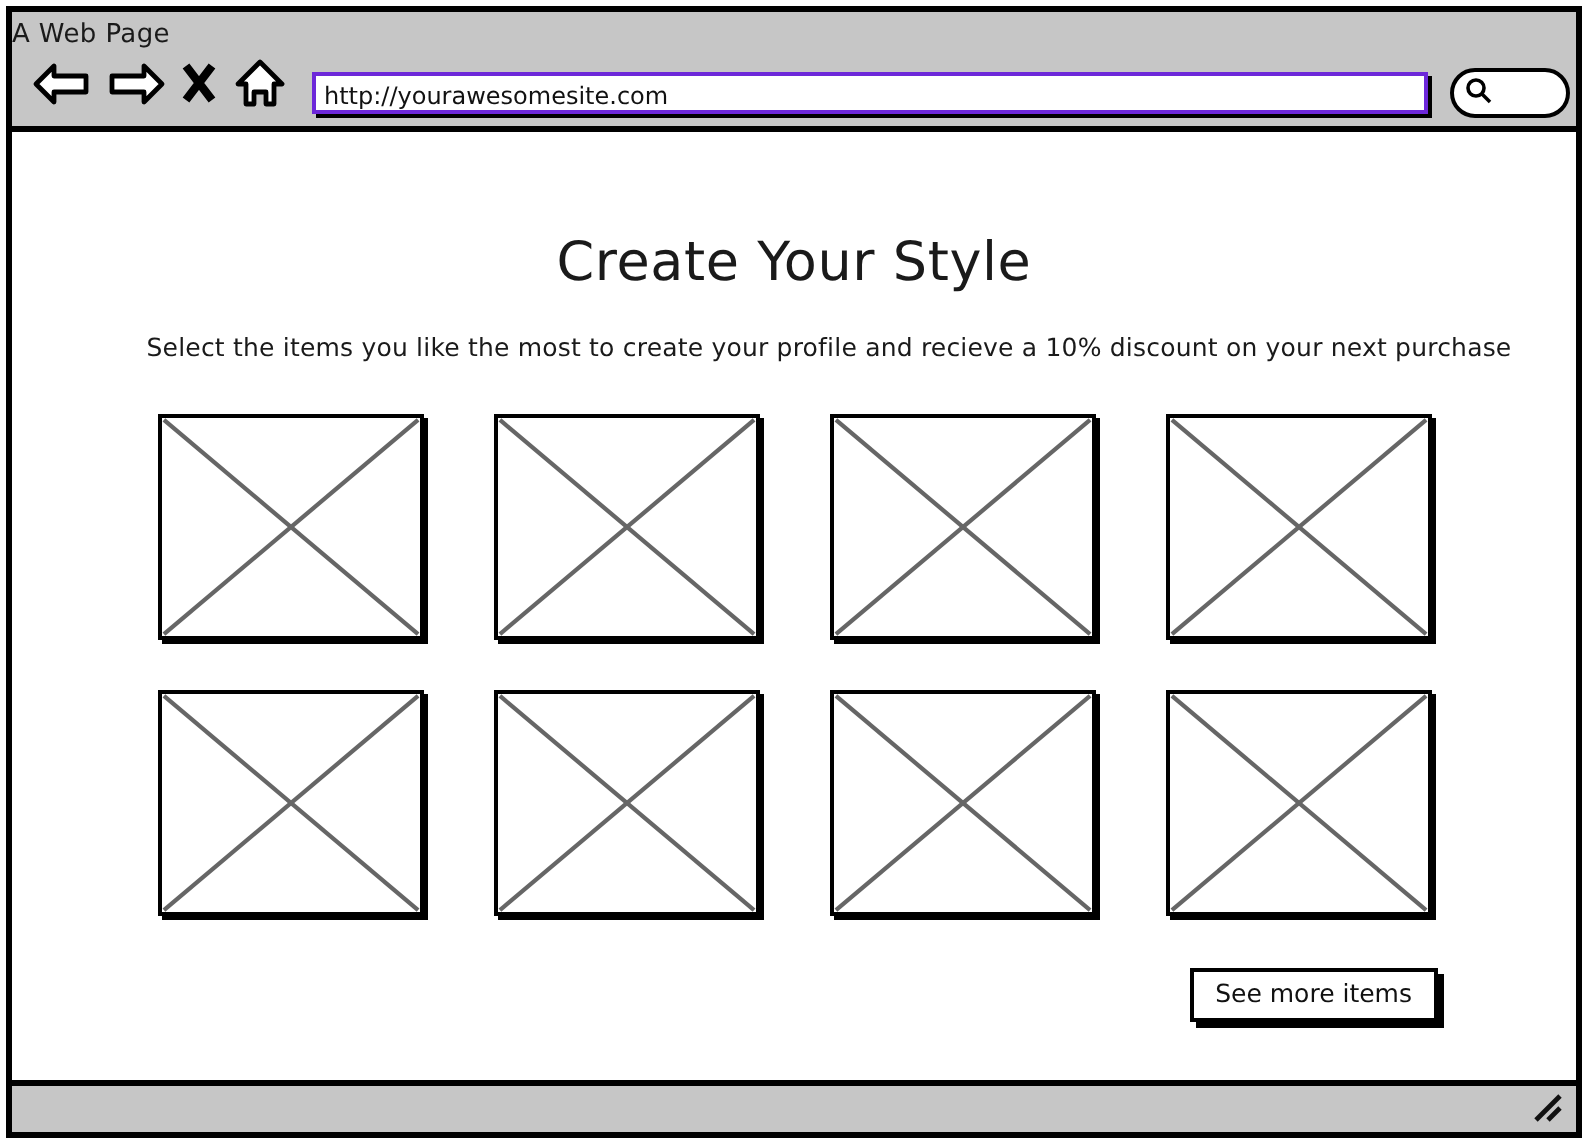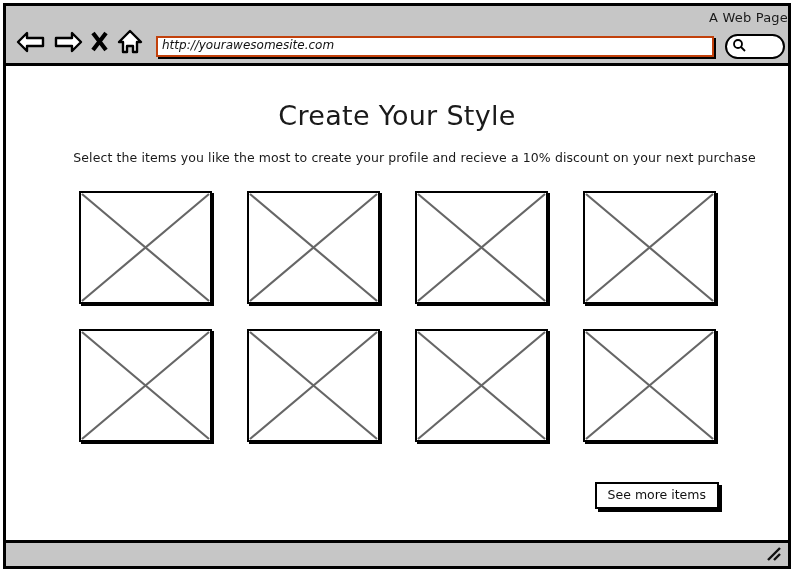--- a/index.html
+++ b/index.html
@@ -32,21 +32,21 @@
     height: 60px;
     background: #c6c6c6;
     border-bottom: 3px solid #000000;
   }
 
   .window-title {
     position: absolute;
     top: 4px;
     left: 0;
     width: 100%;
-    text-align: right;
+    text-align: left;
     font-size: 13px;
     color: #1a1a1a;
     letter-spacing: 0.2px;
   }
 
   
   .nav-icons {
     position: absolute;
     left: 10px;
     top: 23px;
@@ -57,26 +57,25 @@
   .nav-icon { display: block; cursor: pointer; }
 
   
   .url-bar {
     position: absolute;
     left: 150px;
     top: 30px;
     width: 558px;
     height: 21px;
     background: #ffffff;
-    border: 2px solid #c2410c;
+    border: 2px solid #6d28d9;
     box-shadow: 2px 2px 0 #000000;
     display: flex;
-    align-items: flex-start;
+    align-items: flex-end;
     padding: 0 4px;
-    font-style: italic;
   }
   .url-text {
     font-size: 12px;
     color: #111111;
     white-space: nowrap;
     overflow: hidden;
   }
 
   
   .search-pill {
@@ -99,21 +98,21 @@
     position: absolute;
     left: 0;
     top: 60px;
     width: 100%;
     height: 476px;
     background: #ffffff;
     overflow: hidden;
   }
 
   .page-title {
-    margin-top: 34px;
+    margin-top: 50px;
     text-align: center;
     font-size: 27px;
     font-weight: normal;
     color: #1a1a1a;
     letter-spacing: 0.3px;
   }
 
   .page-subtitle {
     margin-top: 19px;
     text-align: center;
@@ -147,21 +146,21 @@
     position: absolute;
     left: 0;
     top: 0;
     width: 100%;
     height: 100%;
     display: block;
   }
 
   
   .button-row {
-    margin-top: 40px;
+    margin-top: 26px;
     padding-right: 69px;
     display: flex;
     justify-content: flex-end;
     gap: 18px;
   }
 
   .wf-button {
     background: #ffffff;
     border: 2px solid #000000;
     box-shadow: 3px 3px 0 #000000;

